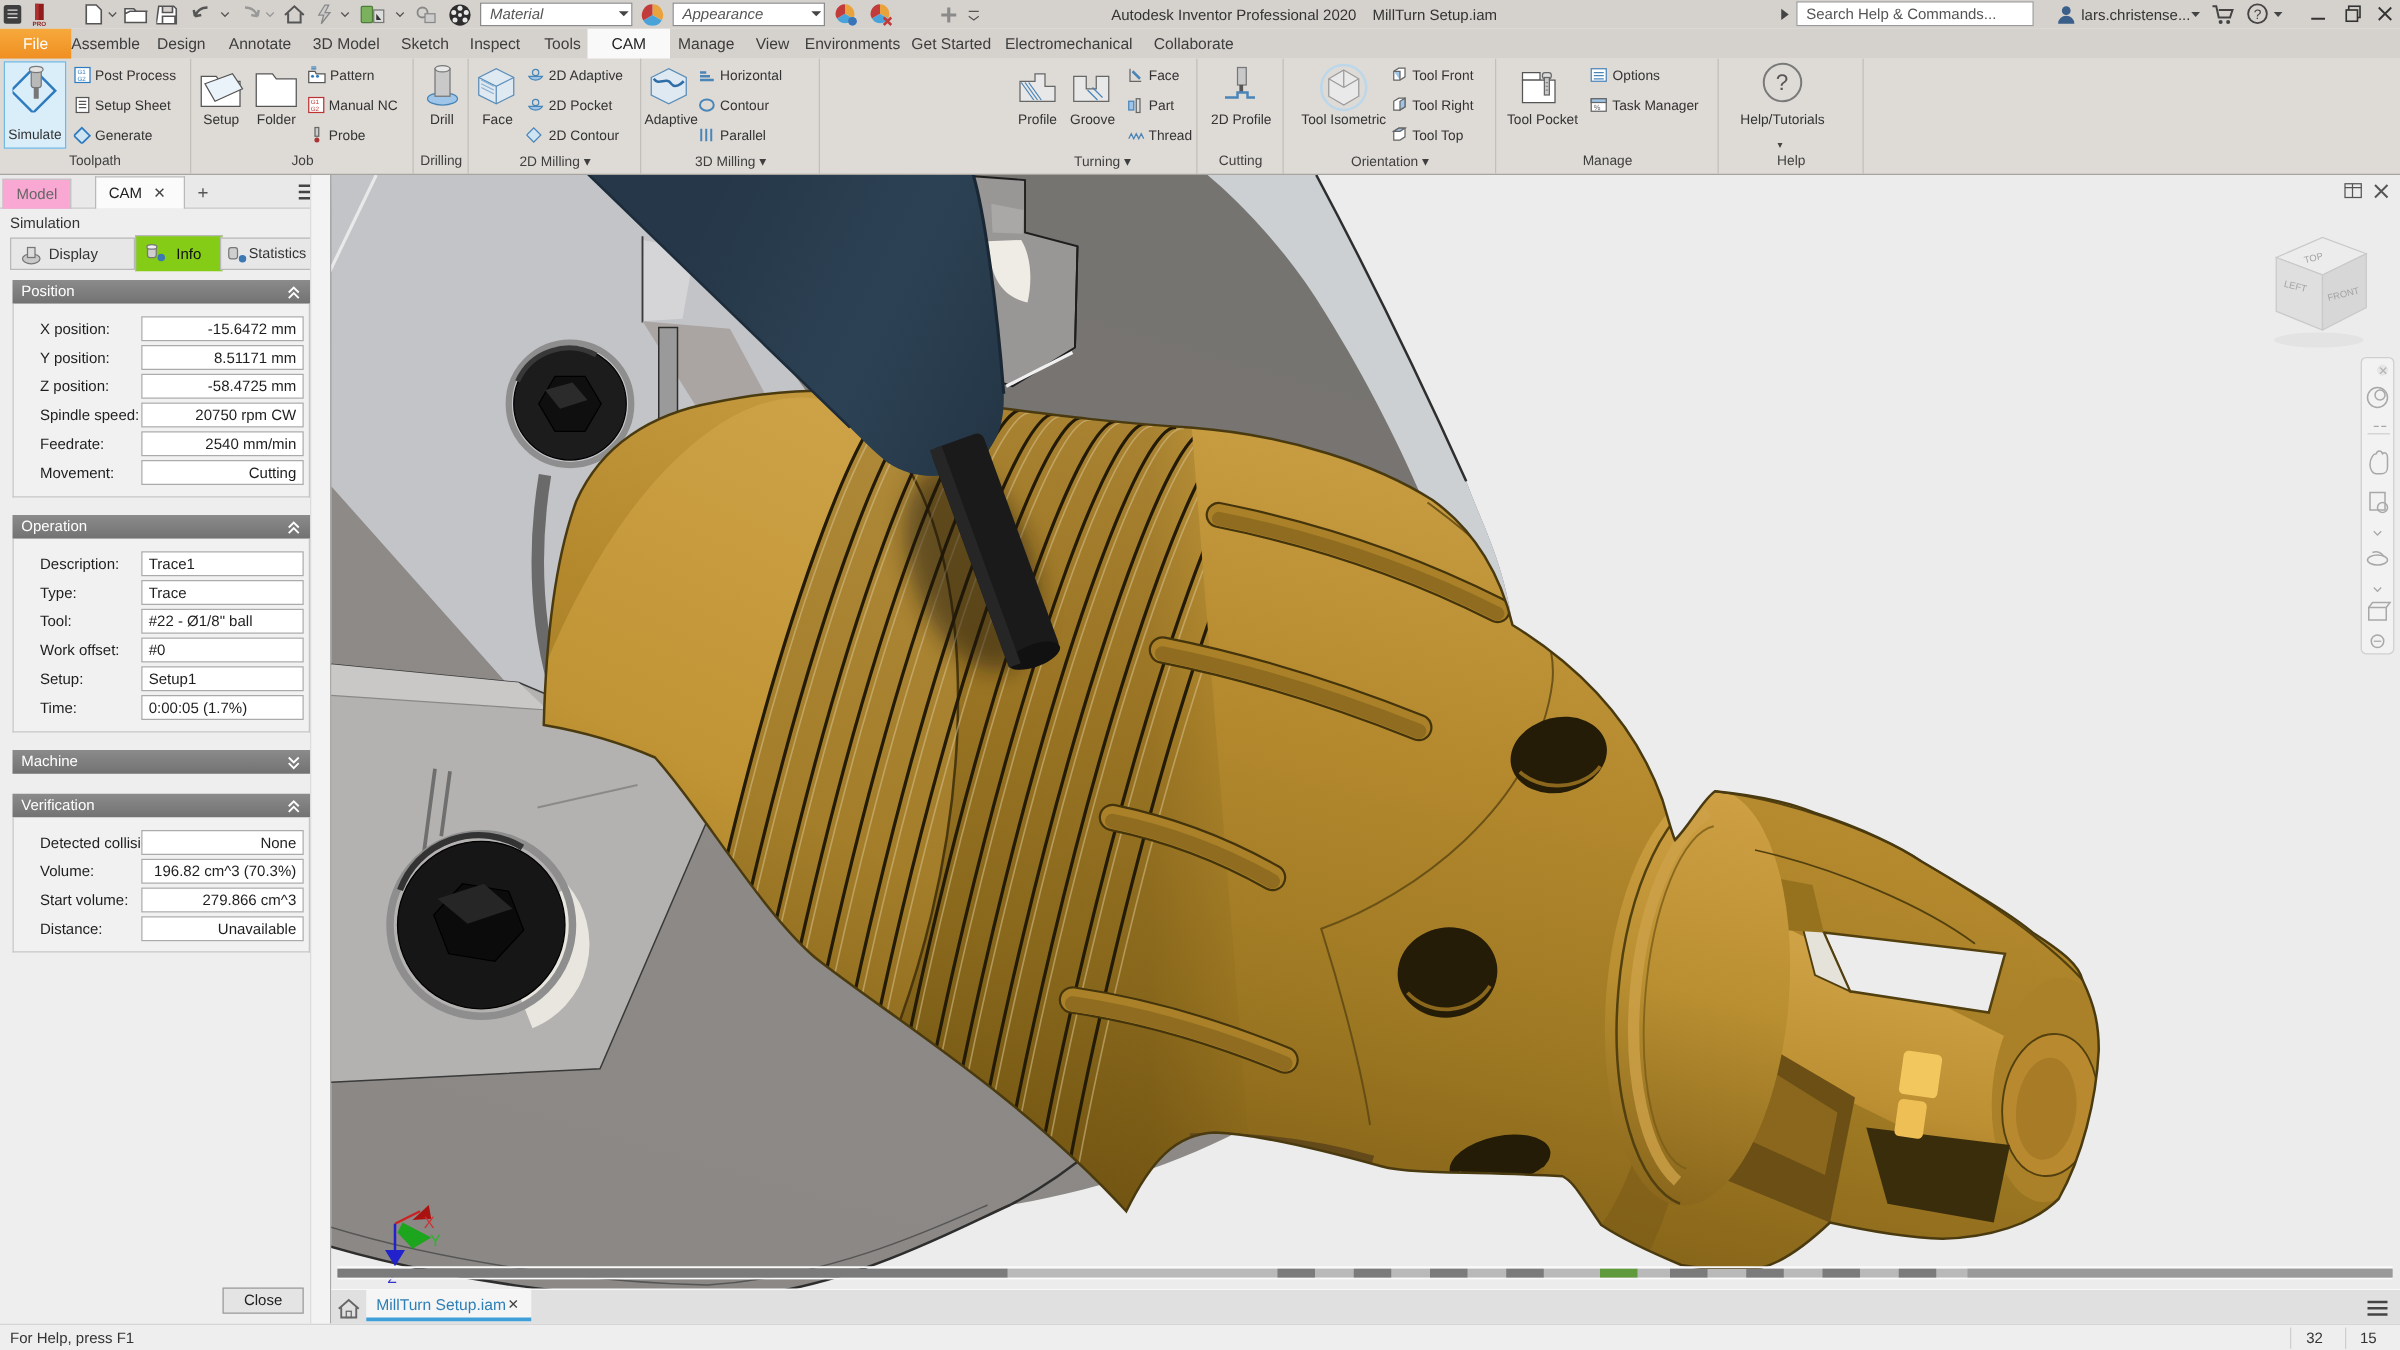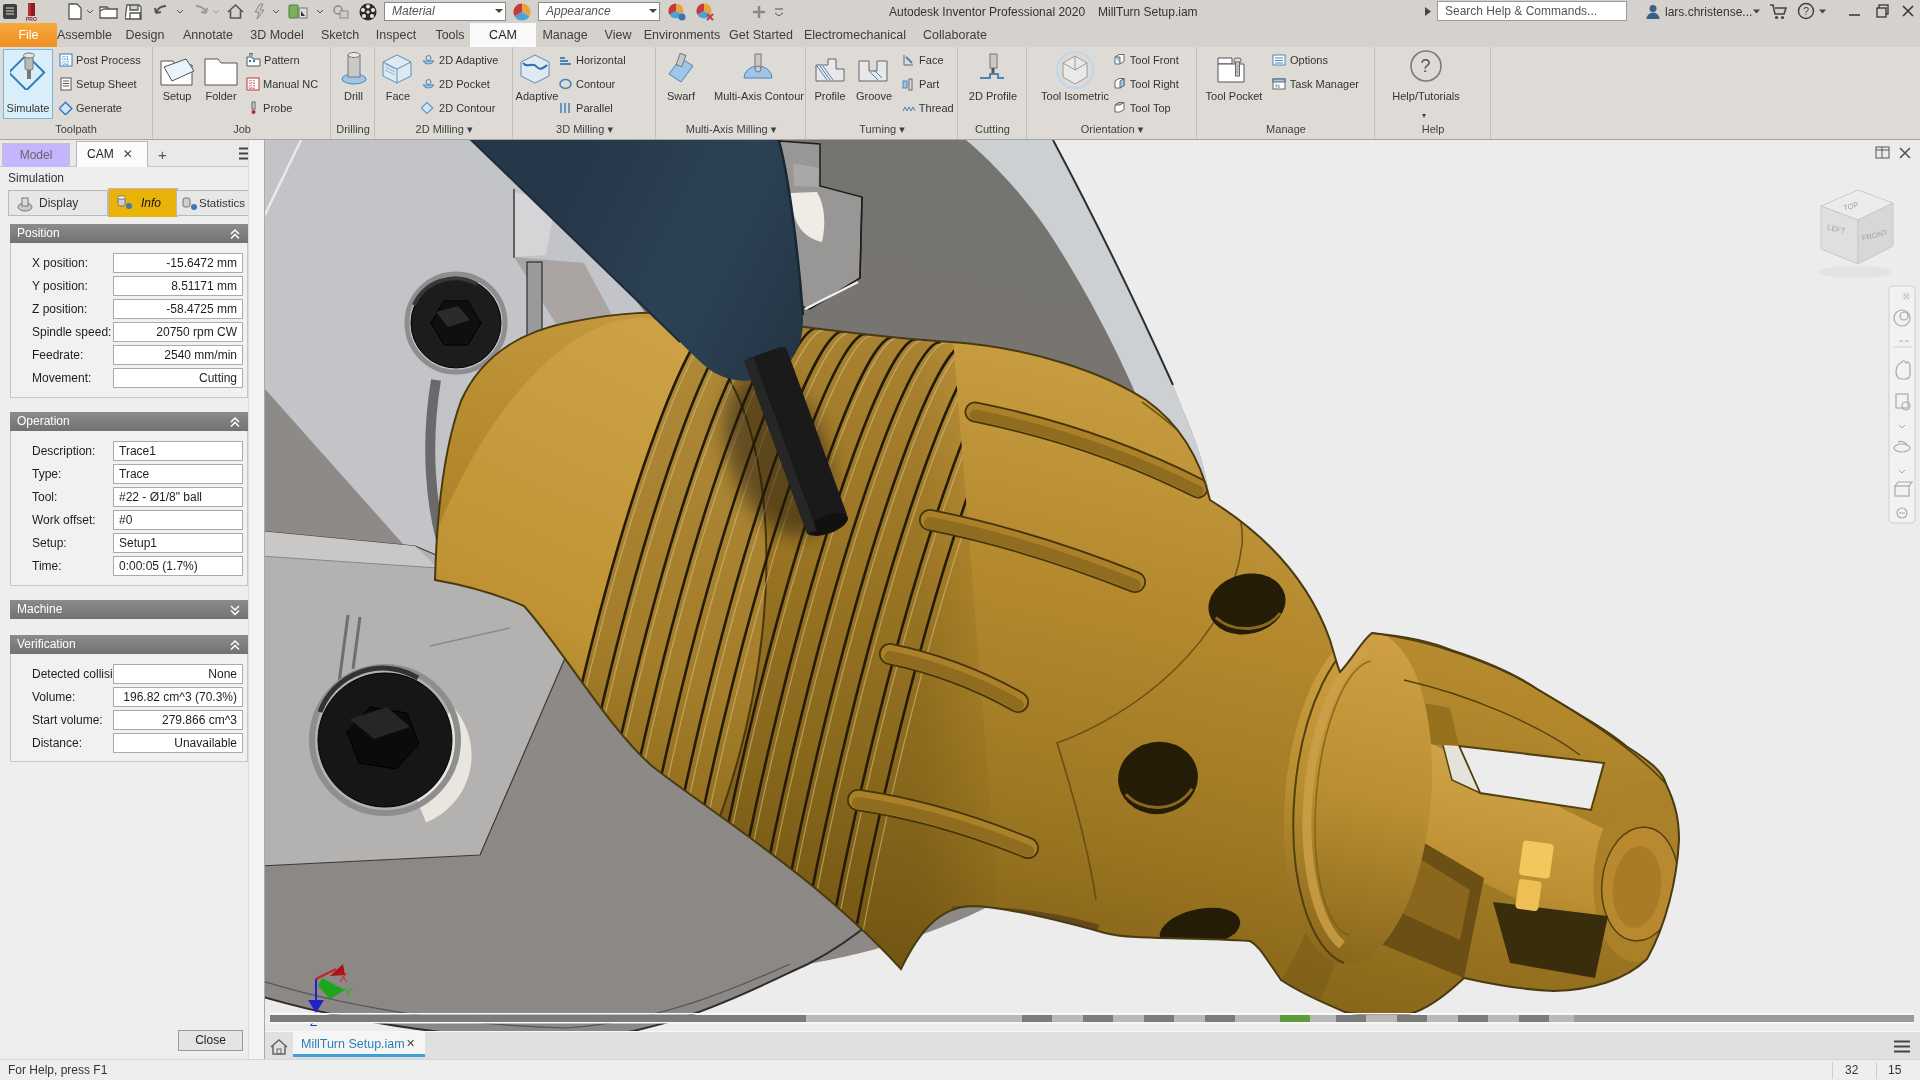--- a/index.html
+++ b/index.html
@@ -294,34 +294,20 @@
           </svg> Horizontal</div>
     <div class="smallrow" style="left:44px;top:30px;"><svg width="15" height="14">
             <ellipse cx="7.5" cy="7" rx="5.5" ry="4.5" fill="none" stroke="#4a85b8" stroke-width="1.6"></ellipse>
           </svg> Contour</div>
     <div class="smallrow" style="left:44px;top:54px;"><svg width="15" height="14">
             <path d="M3 2 v10 M7 2 v10 M11 2 v10" stroke="#4a85b8" stroke-width="1.6"></path>
           </svg> Parallel</div>
     <div class="glabel">3D Milling ▾</div>
   </div>
 
-  <div class="rgroup" style="left:657px;width:149px;">
-    <svg class="abs" style="left:8px;top:5px;" width="34" height="36">
-      <path d="M4 22 l12 -16 12 8 -12 16 z" fill="#9fc6e8" stroke="#4a85b8"></path>
-      <rect x="13" y="2" width="6" height="12" fill="#c9c9c9" stroke="#777" transform="rotate(20 16 8)"></rect>
-    </svg>
-    <div class="bigbtn" style="left:2px;top:43px;width:44px;">Swarf</div>
-    <svg class="abs" style="left:85px;top:5px;" width="34" height="36">
-      <path d="M2 26 a14 12 0 0 1 28 0 z" fill="#9fc6e8" stroke="#4a85b8"></path>
-      <rect x="13" y="2" width="6" height="14" fill="#c9c9c9" stroke="#777"></rect>
-      <circle cx="16" cy="17" r="3" fill="#c9c9c9" stroke="#777"></circle>
-    </svg>
-    <div class="bigbtn" style="left:44px;top:43px;width:116px;">Multi-Axis Contour</div>
-    <div class="glabel">Multi-Axis Milling ▾</div>
-  </div>
 
   <div class="rgroup" style="left:807px;width:151px;">
     <svg class="abs" style="left:7px;top:6px;" width="34" height="34">
       <path d="M2 12 h12 v-6 h8 v10 h8 v12 h-28 z" fill="#e8e8e8" stroke="#666"></path>
       <path d="M3 13 l10 14 M6 13 l10 14 M9 13 l10 14" stroke="#4a85b8"></path>
     </svg>
     <div class="bigbtn" style="left:0px;top:43px;width:46px;">Profile</div>
     <svg class="abs" style="left:50px;top:6px;" width="34" height="34">
       <path d="M2 8 h10 v10 h8 v-10 h10 v20 h-28 z" fill="#e8e8e8" stroke="#666"></path>
       <path d="M13 19 l8 8 M17 17 l8 8" stroke="#4a85b8"></path>
@@ -401,39 +387,39 @@
     </svg>
     <div class="bigbtn" style="left:5px;top:43px;width:90px;">Help/Tutorials</div>
     <div class="abs" style="left:46px;top:64px;width:8px;height:6px;color:#444;font-size:8px;">▾</div>
     <div class="glabel">Help</div>
   </div>
 </div>
 
 <div id="lpanel">
 
   <div class="abs" style="left:0;top:0;width:264px;height:27px;background:#e9e9e9;border-bottom:1px solid #c9c9c9;">
-    <div class="abs" style="left:2px;top:3px;width:68px;height:24px;background:#c4b5fd;border:1px solid #c4c4c4;border-bottom:none;color:#666;font-size:12px;text-align:center;line-height:23px;">Model</div>
+    <div class="abs" style="left:2px;top:3px;width:55px;height:24px;background:#f9a8d4;border:1px solid #c4c4c4;border-bottom:none;color:#666;font-size:12px;text-align:center;line-height:23px;">Model</div>
     <div class="abs" style="left:76px;top:1px;width:72px;height:26px;background:#fbfbfb;border:1px solid #b9b9b9;border-bottom:none;color:#222;font-size:12px;line-height:24px;">
       <span style="margin-left:10px;">CAM</span><span style="margin-left:9px;color:#444;font-size:12px;">✕</span>
     </div>
     <div class="abs" style="left:158px;top:6px;color:#555;font-size:15px;">+</div>
     <svg class="abs" style="left:238px;top:6px;" width="18" height="15">
           <path d="M1 2.5 h16 M1 7.5 h16 M1 12.5 h16" stroke="#444" stroke-width="2"></path>
         </svg>
   </div>
   <div class="abs" style="left:8px;top:31px;font-size:12px;color:#333;">Simulation</div>
 
   <div class="abs" style="left:8px;top:50px;width:100px;height:26px;background:#e7e7e7;border:1px solid #b9b9b9;">
     <svg class="abs" style="left:8px;top:5px;" width="18" height="16">
           <ellipse cx="8" cy="11" rx="7" ry="4" fill="#c9c9c9" stroke="#777"></ellipse>
           <rect x="5" y="2" width="6" height="8" fill="#ddd" stroke="#777"></rect>
         </svg>
     <span class="abs" style="left:30px;top:5px;font-size:12px;color:#333;">Display</span>
   </div>
-  <div class="abs" style="left:108px;top:48px;width:70px;height:29px;background:#eab308;border:1px solid #b9b9b9;border-bottom:none;font-style:italic;">
+  <div class="abs" style="left:108px;top:48px;width:70px;height:29px;background:#84cc16;border:1px solid #b9b9b9;border-bottom:none;">
     <svg class="abs" style="left:7px;top:6px;" width="20" height="16">
           <rect x="2" y="2" width="7" height="9" rx="2" fill="#cfcfcf" stroke="#777"></rect>
           <ellipse cx="5.5" cy="2.5" rx="4" ry="1.8" fill="#eee" stroke="#777"></ellipse>
           <circle cx="13" cy="11" r="3" fill="#3c78b4"></circle>
         </svg>
     <span class="abs" style="left:32px;top:7px;font-size:12px;color:#111;">Info</span>
   </div>
   <div class="abs" style="left:176px;top:50px;width:86px;height:26px;background:#e7e7e7;border:1px solid #b9b9b9;">
     <svg class="abs" style="left:4px;top:5px;" width="18" height="16">
           <rect x="2" y="2" width="7" height="9" rx="2" fill="#cfcfcf" stroke="#777"></rect>

